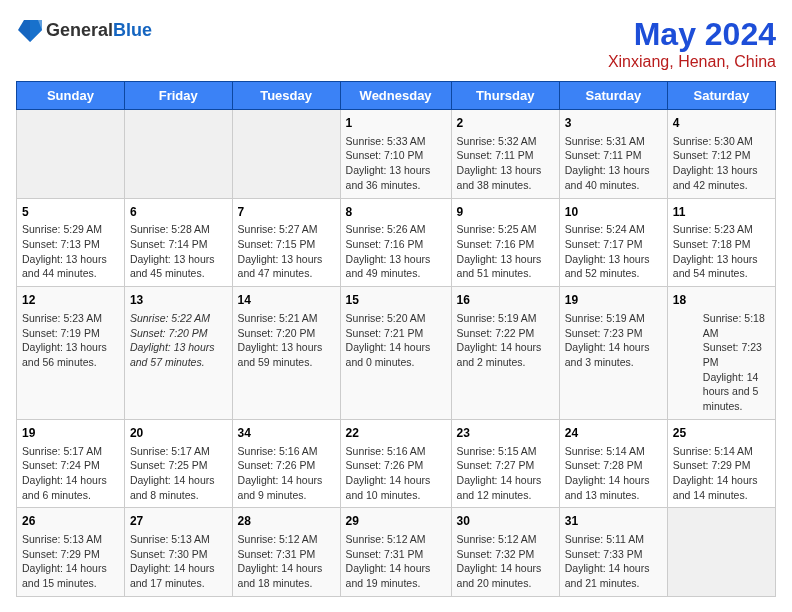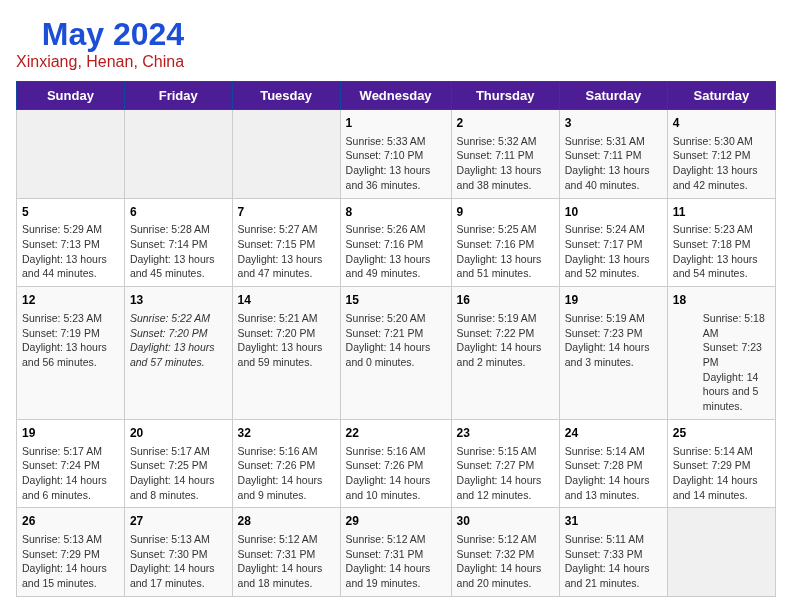--- a/index.html
+++ b/index.html
@@ -47,21 +47,21 @@
       font-size: 16px;
       font-weight: normal;
       color: #b91c1c;
     }
     .calendar {
       width: 100%;
       border-collapse: collapse;
       border: 1px solid #ccc;
     }
     .calendar thead tr th {
-      background: #4c1d95;
+      background: #3b82f6;
       color: #fff;
       text-align: center;
       padding: 6px 19px;
       font-size: 13px;
       font-weight: bold;
       border: 1px solid #0d47a1;
     }
     .calendar tbody tr td {
       width: calc(100% / 7);
       vertical-align: top;
@@ -89,20 +89,30 @@
       color: #333;
     }
     .empty-cell {
       background: #f0f0f0 !important;
     }
   </style>
 </head>
 <body>
 
 <div class="header">
+  <div class="logo">
+    <svg class="logo-icon" viewBox="0 0 28 28" xmlns="http://www.w3.org/2000/svg">
+      <rect x="0" y="0" width="28" height="28" fill="none"></rect>
+      <polygon points="8,4 22,4 26,14 14,26 2,14" fill="#1565c0"></polygon>
+      <polygon points="14,4 26,4 26,14 14,26" fill="#1976d2" opacity="0.7"></polygon>
+    </svg>
+    <div>
+      <span class="logo-text-general">General</span><span class="logo-text-blue">Blue</span>
+    </div>
+  </div>
   <div class="title-block">
     <h1>May 2024</h1>
     <h2>Xinxiang, Henan, China</h2>
   </div>
 </div>
 
 <table class="calendar">
   <thead>
     <tr>
     <th>Sunday</th>
@@ -239,21 +249,21 @@
 Sunset: 7:24 PM
 Daylight: 14 hours and 6 minutes.</div>
         </td>
         <td>
           <span class="day-number">20</span>
           <div class="day-info" style="white-space: pre-line;">Sunrise: 5:17 AM
 Sunset: 7:25 PM
 Daylight: 14 hours and 8 minutes.</div>
         </td>
         <td>
-          <span class="day-number">32</span>
+          <span class="day-number">34</span>
           <div class="day-info" style="white-space: pre-line;">Sunrise: 5:16 AM
 Sunset: 7:26 PM
 Daylight: 14 hours and 9 minutes.</div>
         </td>
         <td>
           <span class="day-number">22</span>
           <div class="day-info" style="white-space: pre-line;">Sunrise: 5:16 AM
 Sunset: 7:26 PM
 Daylight: 14 hours and 10 minutes.</div>
         </td>

